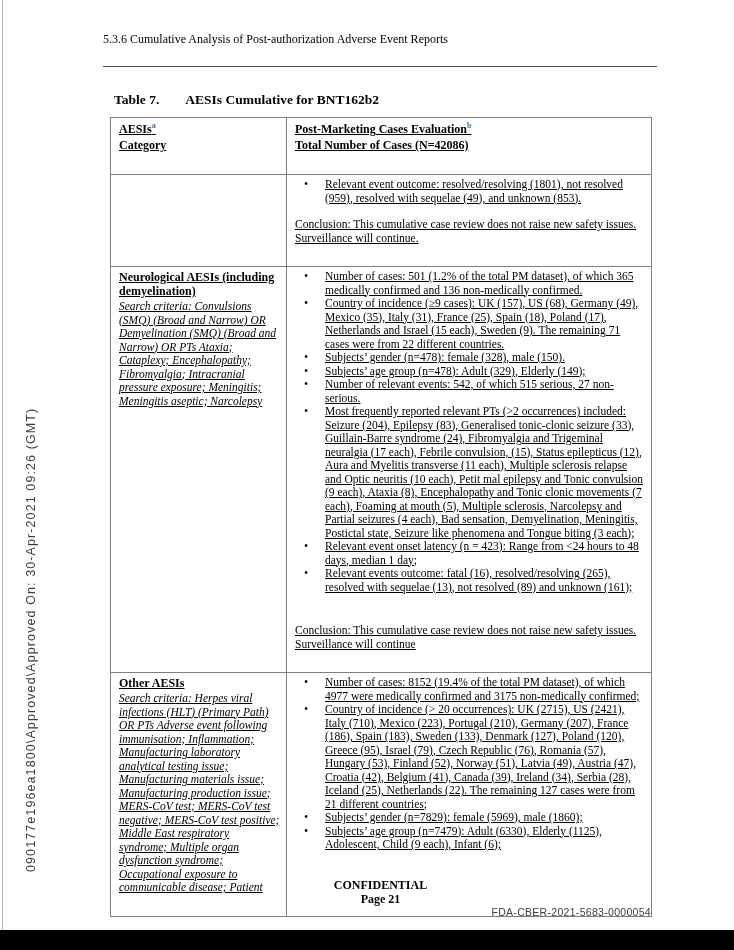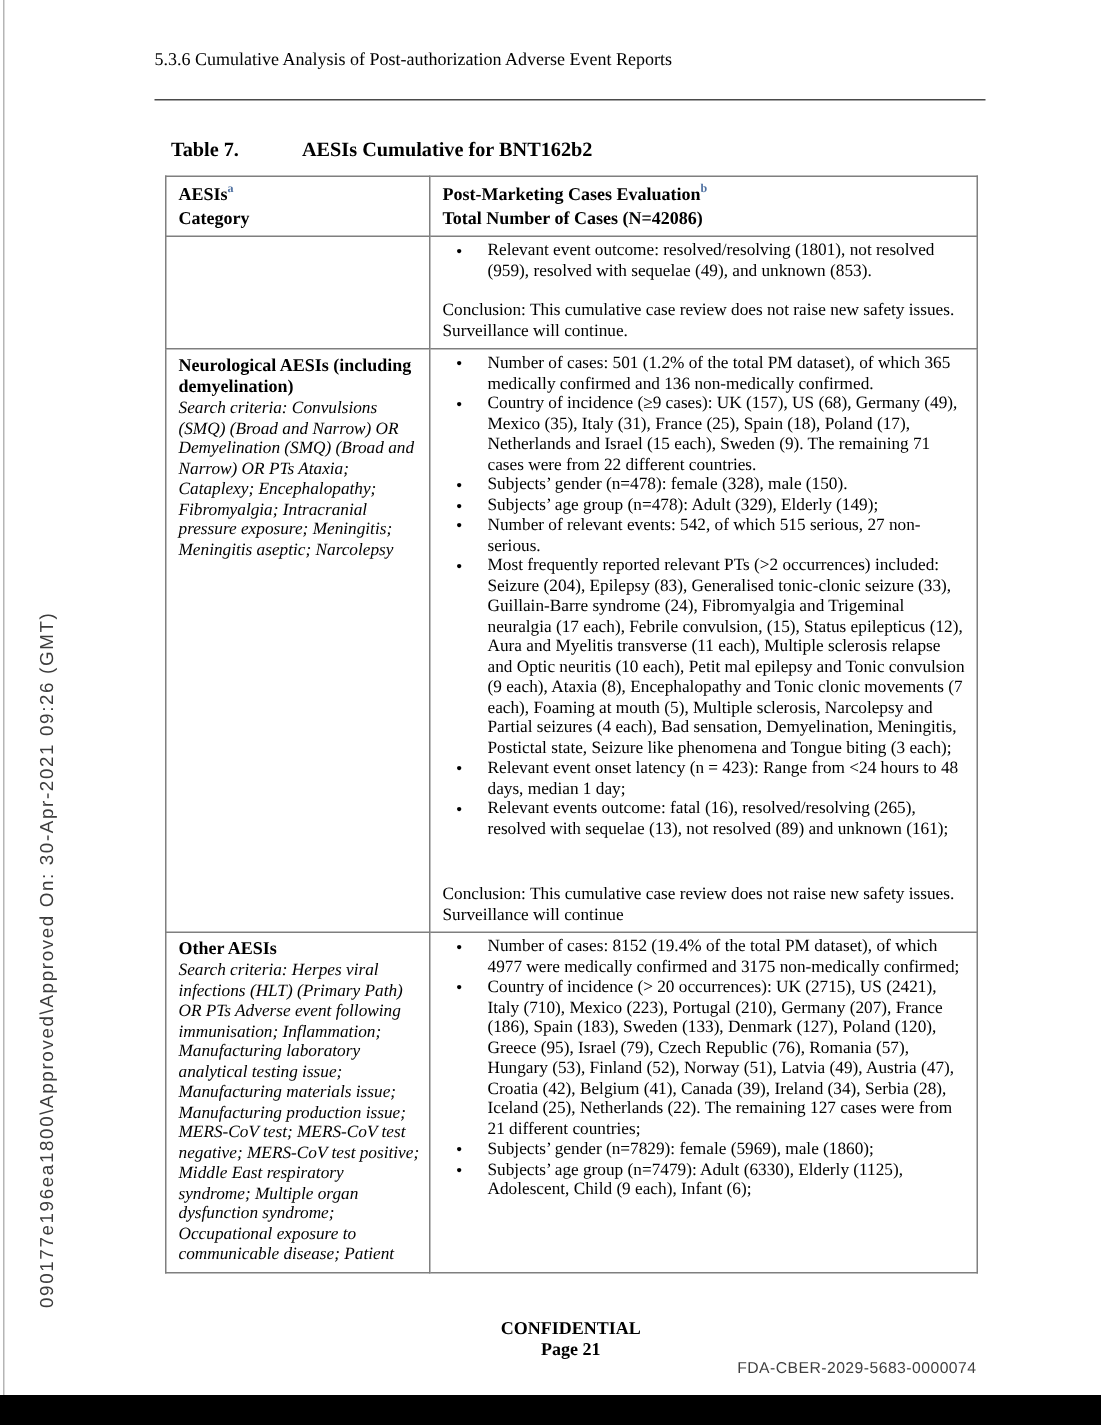--- a/index.html
+++ b/index.html
@@ -48,34 +48,35 @@
     left: 103px; top: 66px;
     width: 554px; height: 0;
     border-top: 1.5px solid #4a4a4a;
   }
   .table-title {
     position: absolute;
     left: 114px; top: 92px;
     font-size: 13.5px;
     font-weight: bold;
   }
-  .table-title .tt-label { margin-right: 42px; text-align: right; }
+  .table-title .tt-label { margin-right: 26px; text-align: right; }
   table.aesi-table {
     position: absolute;
     left: 110px; top: 117px;
     width: 541px;
     border-collapse: collapse;
     table-layout: fixed;
     font-size: 11.5px;
     line-height: 13.5px;
   }
   table.aesi-table th, table.aesi-table td {
     border: 1px solid #7f7f7f;
     vertical-align: top;
-    padding: 3px 6px 4px 8px;
+    padding: 3px 6px 21px 8px;
+    text-decoration: underline;
   }
   col.c1 { width: 176px; }
   col.c2 { width: 365px; }
   th { text-align: left; font-size: 12px; font-weight: bold; }
   th .hline { line-height: 16px; }
   th sup {
     font-size: 8px;
     color: #4d6fa0;
     vertical-align: super;
     line-height: 0;
@@ -196,17 +197,17 @@
           </td>
         </tr>
       </tbody>
   </table>
 
   <div class="footer-center">
     <div>CONFIDENTIAL</div>
     <div>Page 21</div>
   </div>
 
-  <div class="doc-id">FDA-CBER-2029-5683-0000074</div>
+  <div class="doc-id">FDA-CBER-2021-5683-0000054</div>
 
   <div class="bottom-bar"></div>
 
 </div>
 
 </body></html>

